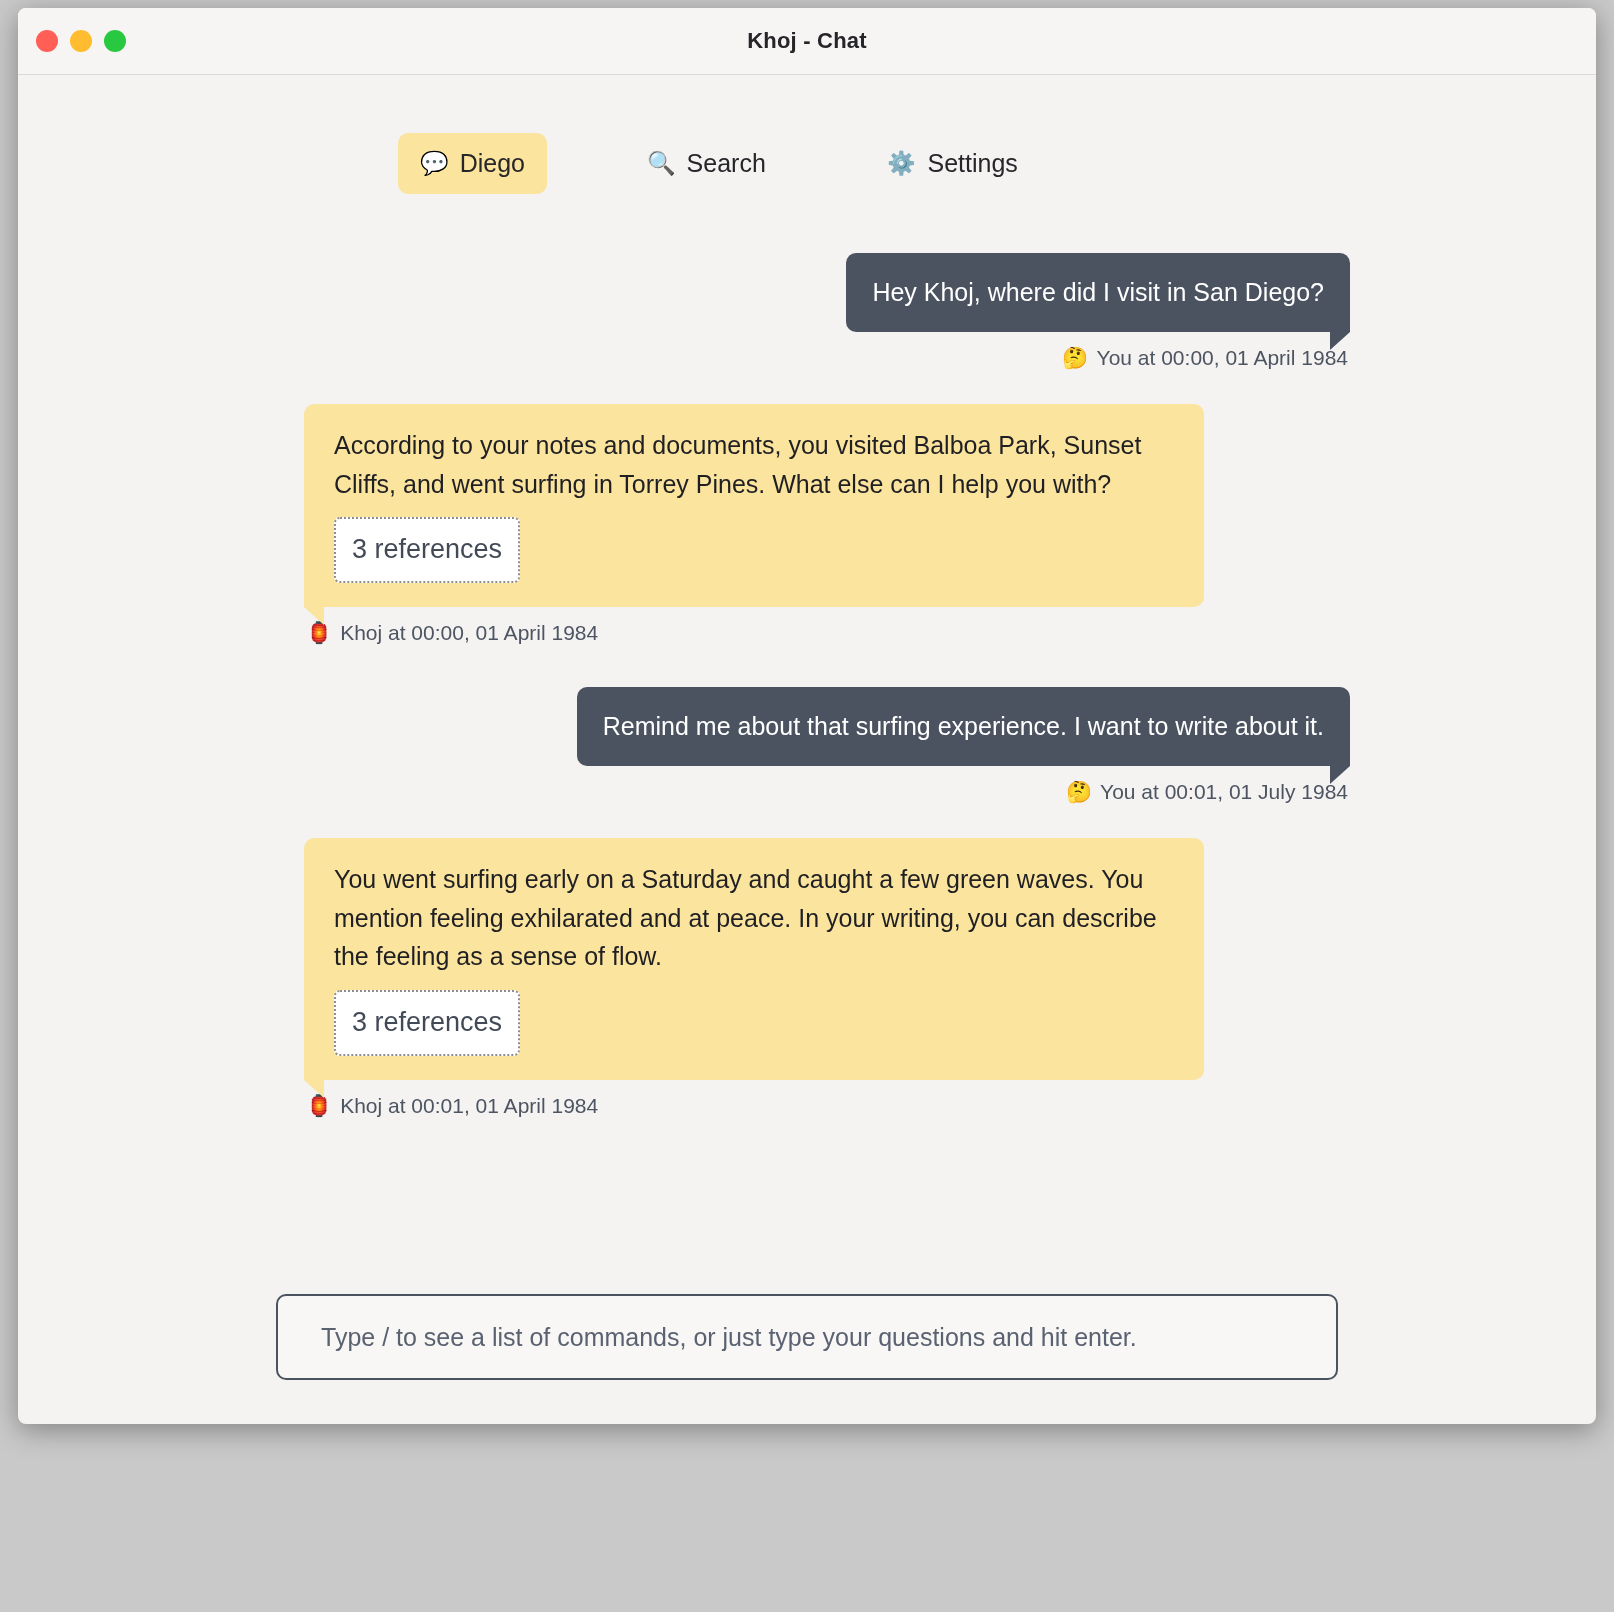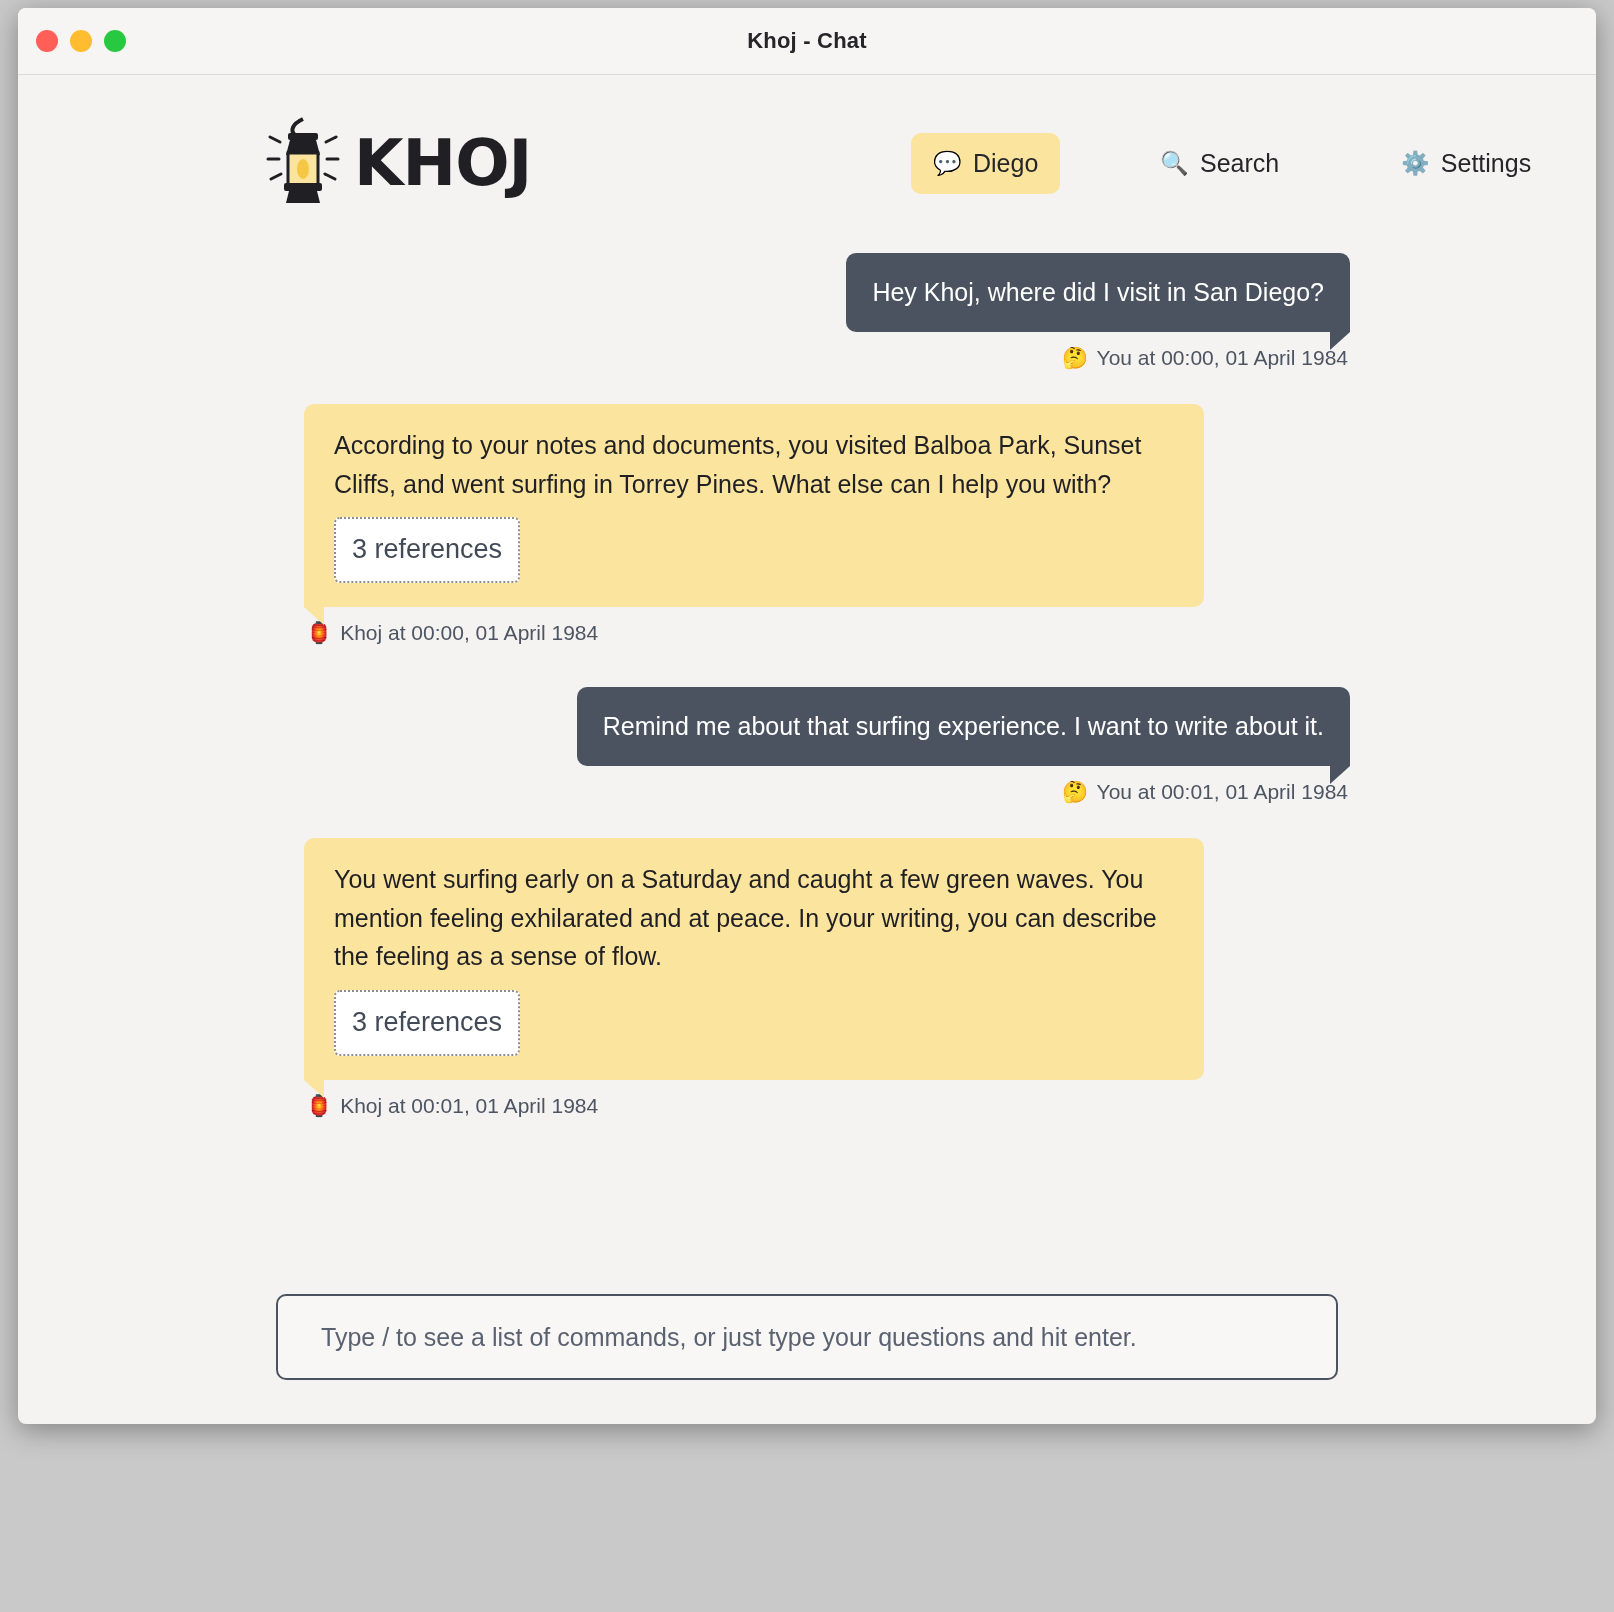--- a/index.html
+++ b/index.html
@@ -230,42 +230,20 @@
       <span class="dot yellow"></span>
       <span class="dot green"></span>
     </div>
     <div class="window-title">Khoj - Chat</div>
   </div>
 
   <div class="content">
 
     <div class="header">
 
-      <div class="logo-wrap">
-        <span class="lantern">
-          <svg width="82" height="96" viewBox="0 0 82 96">
-            <g stroke="#1f1f24" stroke-width="3" fill="none" stroke-linecap="round">
-              <line x1="8" y1="22" x2="18" y2="27"></line>
-              <line x1="6" y1="44" x2="17" y2="44"></line>
-              <line x1="9" y1="64" x2="19" y2="59"></line>
-              <line x1="74" y1="22" x2="64" y2="27"></line>
-              <line x1="76" y1="44" x2="65" y2="44"></line>
-              <line x1="73" y1="64" x2="63" y2="59"></line>
-            </g>
-            <path d="M41 4 C30 9 28 16 33 20" stroke="#1f1f24" stroke-width="4" fill="none"></path>
-            <rect x="26" y="18" width="30" height="7" rx="2" fill="#1f1f24"></rect>
-            <path d="M28 25 L54 25 L58 40 L24 40 Z" fill="#1f1f24"></path>
-            <rect x="26" y="38" width="30" height="32" fill="#fbe49d" stroke="#1f1f24" stroke-width="3"></rect>
-            <ellipse cx="41" cy="54" rx="6" ry="10" fill="#f6c744"></ellipse>
-            <rect x="22" y="68" width="38" height="8" rx="2" fill="#1f1f24"></rect>
-            <path d="M27 76 L55 76 L58 88 L24 88 Z" fill="#1f1f24"></path>
-          </svg>
-        </span>
-        <span class="logo-text">KHOJ</span>
-      </div>
 
       <div class="nav">
         <div class="nav-item active">
           <span class="nav-icon">💬</span>
           <span>Diego</span>
         </div>
         <div class="nav-gap"></div>
         <div class="nav-item">
           <span class="nav-icon">🔍</span>
           <span>Search</span>
@@ -300,21 +278,21 @@
           <span>Khoj at 00:00, 01 April 1984</span>
         </div>
       </div>
 
       <div class="spacer-30"></div>
 
       <div class="msg-row user">
         <div class="bubble user">Remind me about that surfing experience. I want to write about it.</div>
         <div class="meta user">
           <span>🤔</span>
-          <span>You at 00:01, 01 April 1984</span>
+          <span>You at 00:01, 01 July 1984</span>
         </div>
       </div>
 
       <div class="spacer-22"></div>
 
       <div class="msg-row khoj">
         <div class="bubble khoj">
           <span>You went surfing early on a Saturday and caught a few green waves. You mention feeling exhilarated and at peace. In your writing, you can describe the feeling as a sense of flow.</span>
           <div><span class="refs">3 references</span></div>
         </div>

